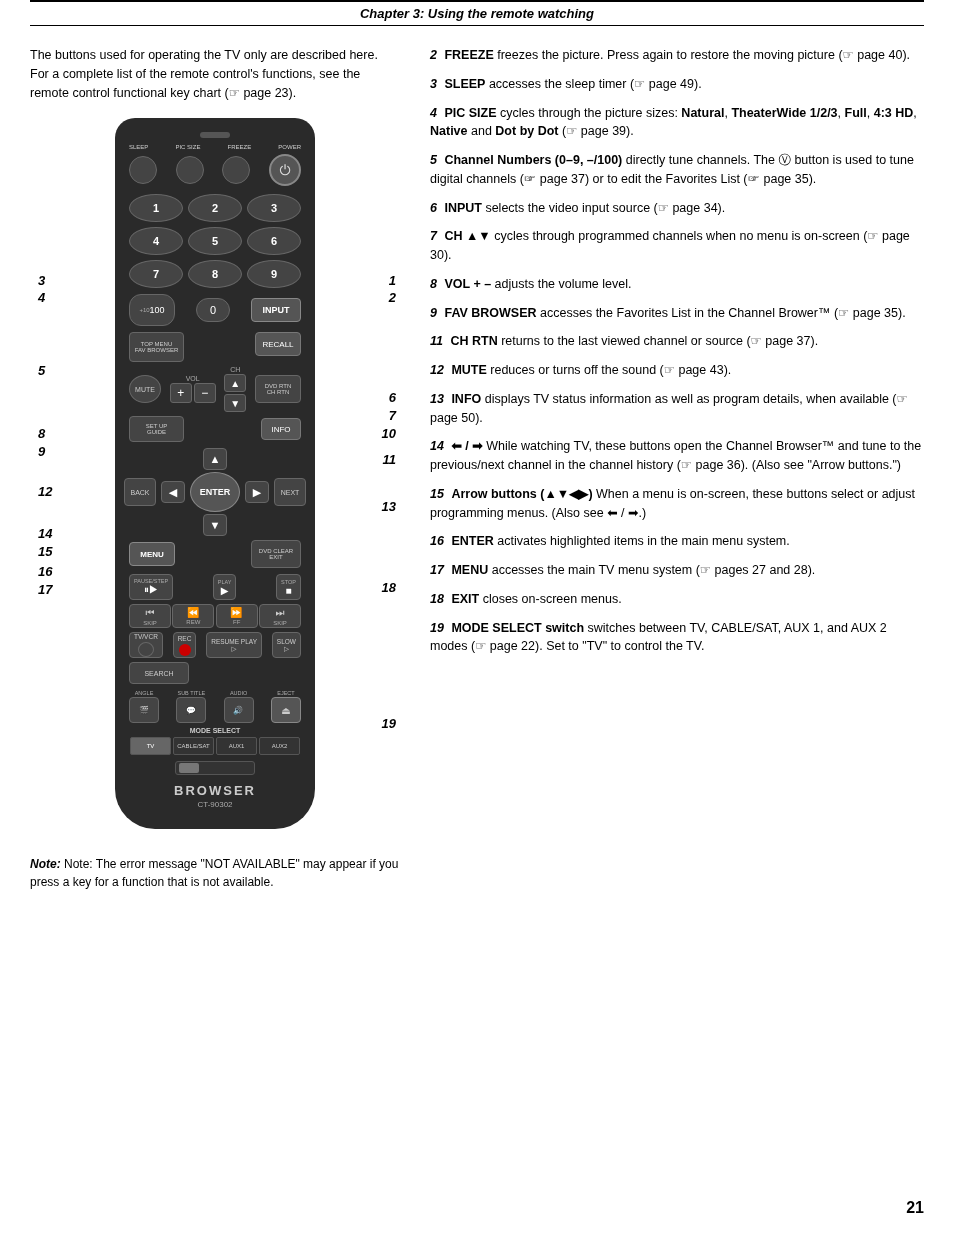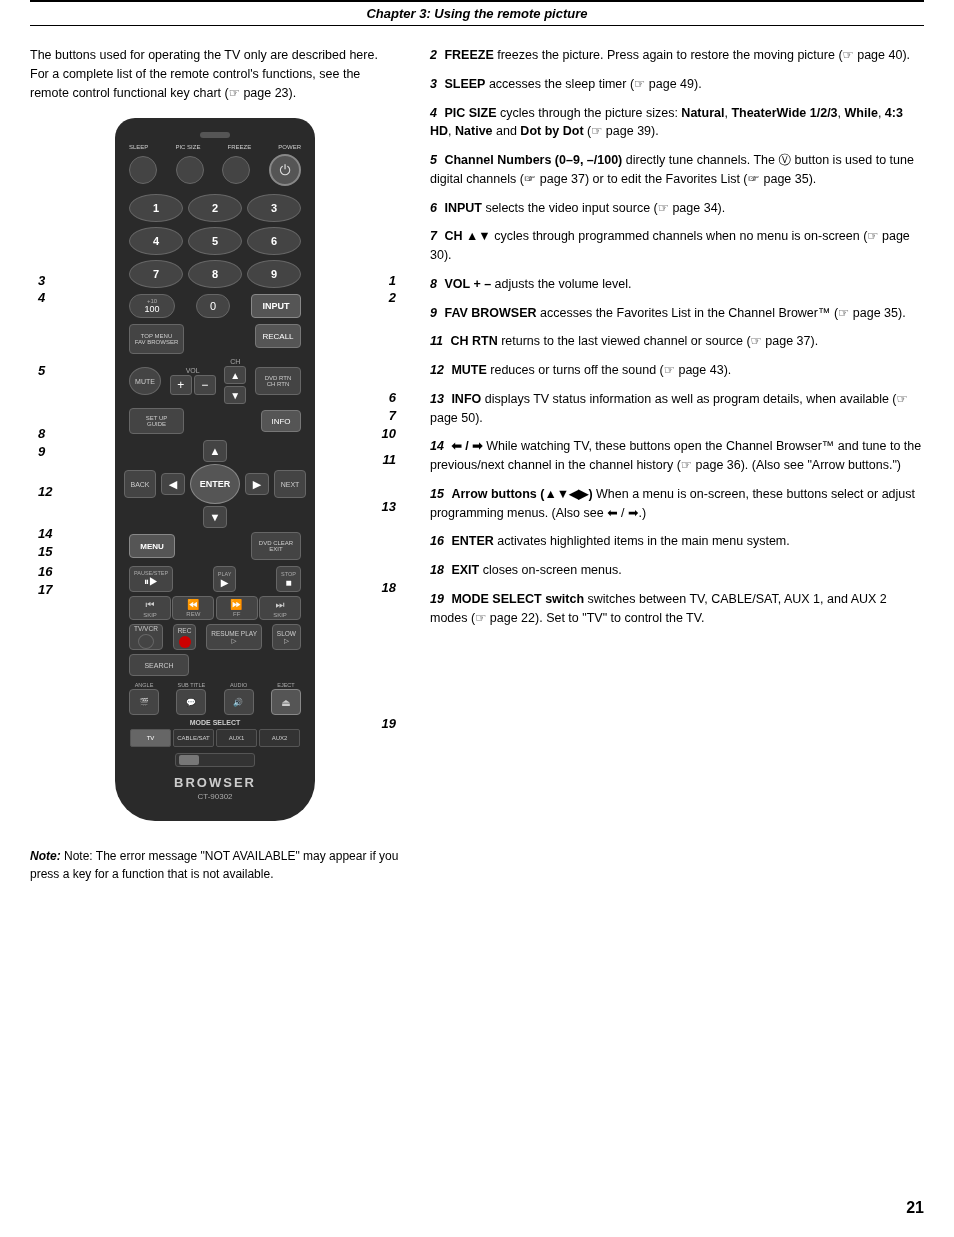--- a/index.html
+++ b/index.html
@@ -129,30 +129,29 @@
 
     
     .row-100 {
       display: flex;
       justify-content: space-between;
       align-items: center;
       margin-bottom: 6px;
     }
     .btn-100 {
       width: 46px;
-      height: 24px;
+      height: 32px;
       border-radius: 12px;
       background: #444;
       border: 1px solid #666;
       color: #fff;
       font-size: 9px;
       display: flex;
       align-items: center;
       justify-content: center;
-      flex-direction: column;
     }
     .btn-100 .plus10 {
       font-size: 6px;
       color: #aaa;
     }
     .btn-0 {
       width: 34px;
       height: 24px;
       border-radius: 12px;
       background: #444;
@@ -678,21 +677,21 @@
     }
 
     .ref-icon {
       font-size: 10px;
     }
   </style>
 </head>
 <body>
 
 <div class="page-header">
-  <span>Chapter 3: Using the remote picture</span>
+  <span>Chapter 3: Using the remote watching</span>
 </div>
 
 <div class="main-layout">
 
   <div class="left-col">
     <p class="intro-text">The buttons used for operating the TV only are described here. For a complete list of the remote control's functions, see the remote control functional key chart (☞ page 23).</p>
 
     <div class="remote-wrapper">
 
       <span class="callout-num" style="top:155px;left:8px;"><b>3</b></span>
@@ -928,21 +927,21 @@
         <span> freezes the picture. Press again to restore the moving picture (☞ page 40).</span>
       </li>
       <li>
         <span class="item-num">3</span>
         <span class="item-label">SLEEP</span>
         <span> accesses the sleep timer (☞ page 49).</span>
       </li>
       <li>
         <span class="item-num">4</span>
         <span class="item-label">PIC SIZE</span>
-        <span> cycles through the picture sizes: <b>Natural</b>, <b>TheaterWide 1/2/3</b>, <b>While</b>, <b>4:3 HD</b>, <b>Native</b> and <b>Dot by Dot</b> (☞ page 39).</span>
+        <span> cycles through the picture sizes: <b>Natural</b>, <b>TheaterWide 1/2/3</b>, <b>Full</b>, <b>4:3 HD</b>, <b>Native</b> and <b>Dot by Dot</b> (☞ page 39).</span>
       </li>
       <li>
         <span class="item-num">5</span>
         <span class="item-label">Channel Numbers (0–9, –/100)</span>
         <span> directly tune channels. The Ⓥ button is used to tune digital channels (☞ page 37) or to edit the Favorites List (☞ page 35).</span>
       </li>
       <li>
         <span class="item-num">6</span>
         <span class="item-label">INPUT</span>
         <span> selects the video input source (☞ page 34).</span>
@@ -986,20 +985,25 @@
         <span class="item-num">15</span>
         <span class="item-label">Arrow buttons (▲▼◀▶)</span>
         <span> When a menu is on-screen, these buttons select or adjust programming menus. (Also see ⬅ / ➡.)</span>
       </li>
       <li>
         <span class="item-num">16</span>
         <span class="item-label">ENTER</span>
         <span> activates highlighted items in the main menu system.</span>
       </li>
       <li>
+        <span class="item-num">17</span>
+        <span class="item-label">MENU</span>
+        <span> accesses the main TV menu system (☞ pages 27 and 28).</span>
+      </li>
+      <li>
         <span class="item-num">18</span>
         <span class="item-label">EXIT</span>
         <span> closes on-screen menus.</span>
       </li>
       <li>
         <span class="item-num">19</span>
         <span class="item-label">MODE SELECT switch</span>
         <span> switches between TV, CABLE/SAT, AUX 1, and AUX 2 modes (☞ page 22). Set to "TV" to control the TV.</span>
       </li>
     </ul>

